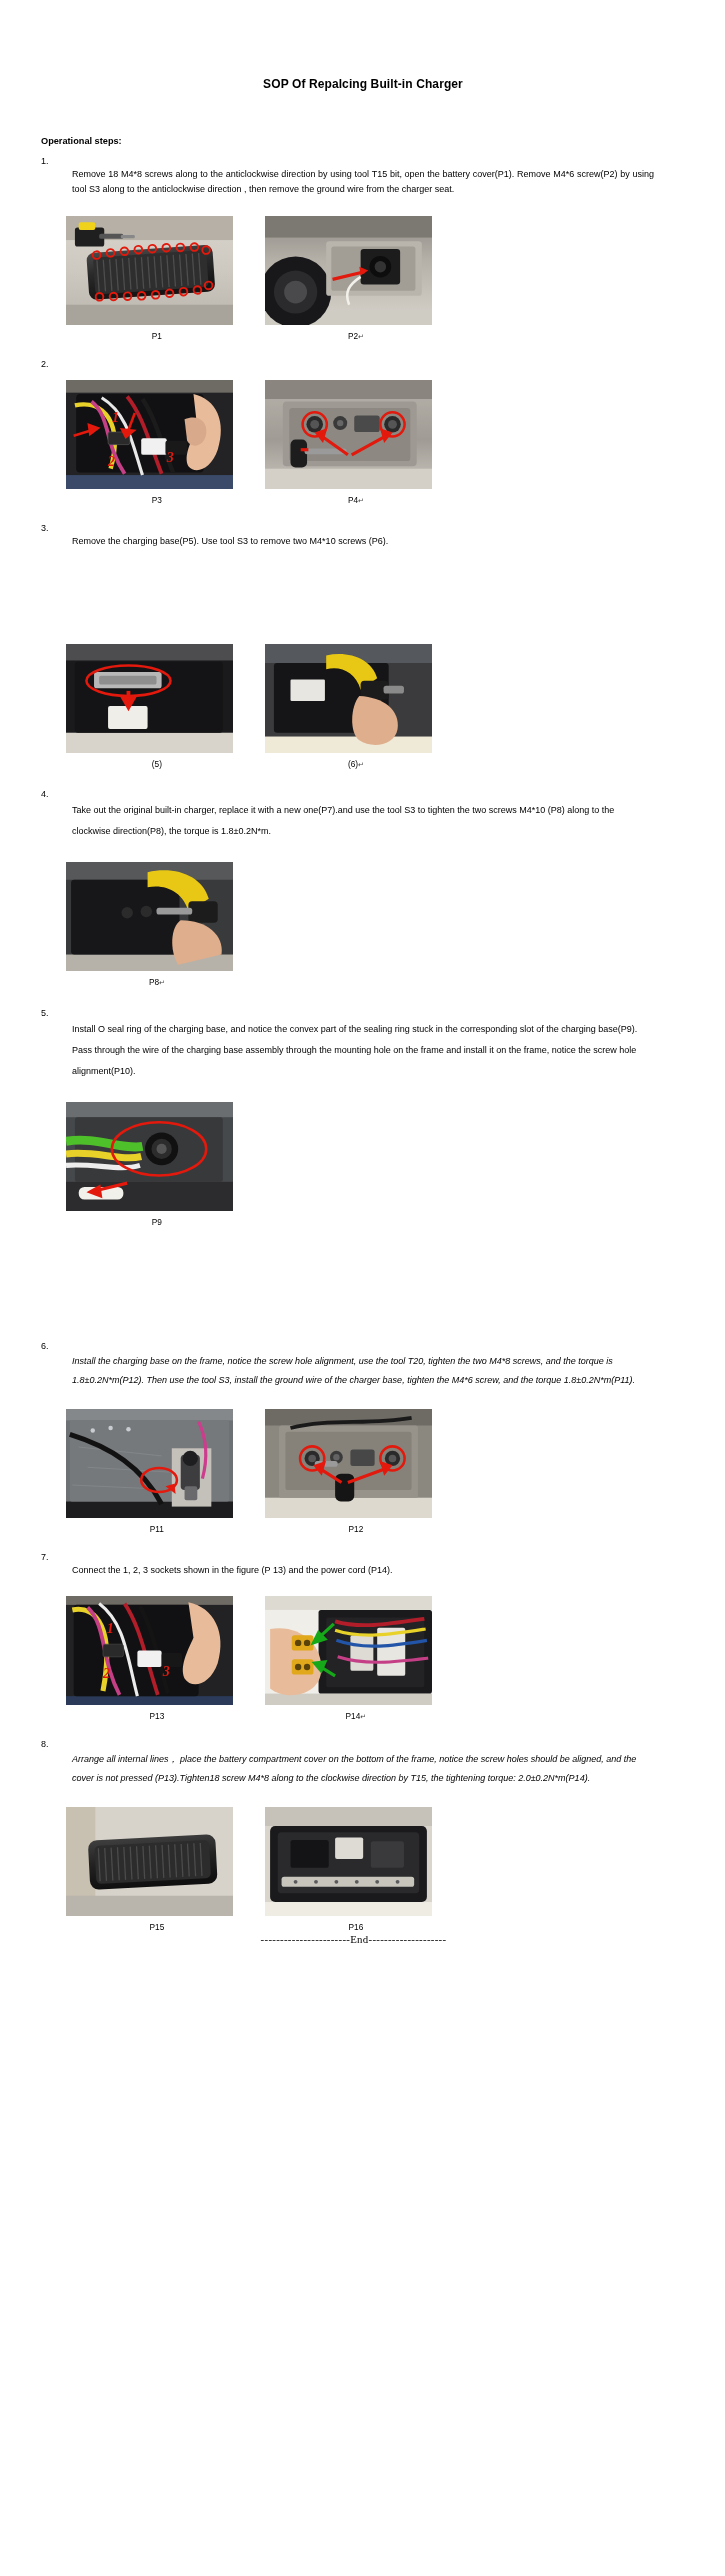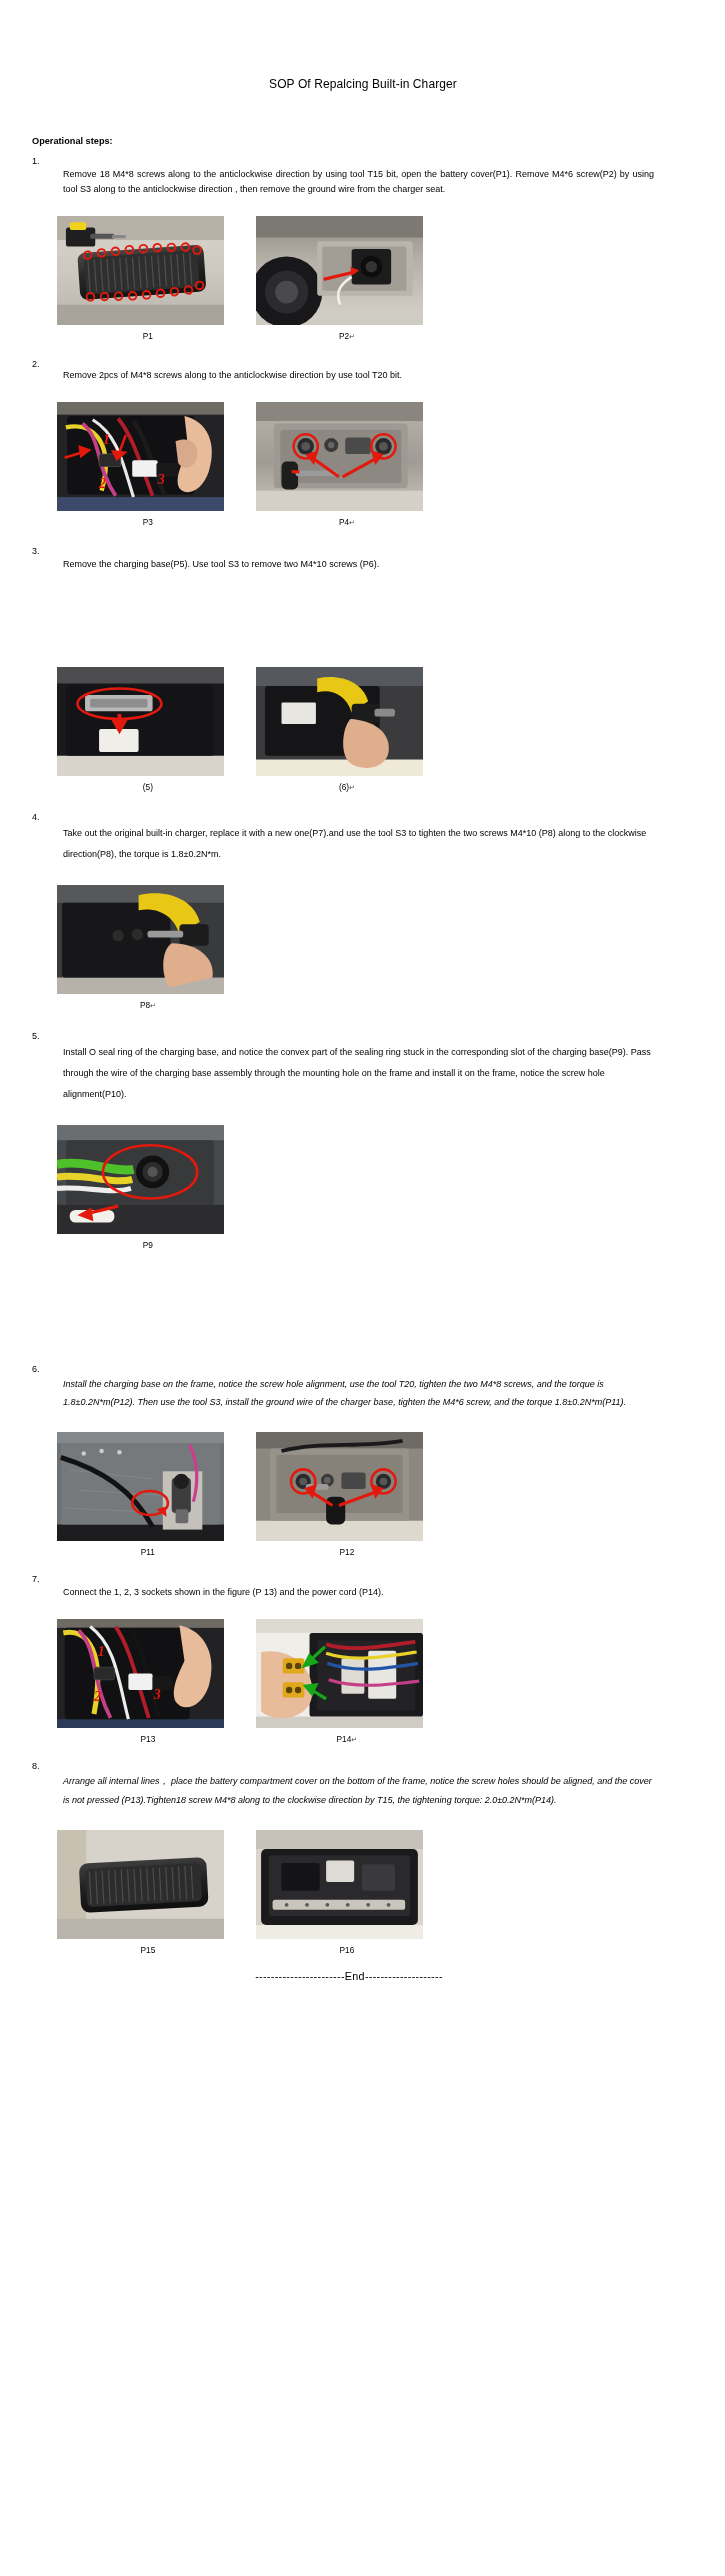--- a/index.html
+++ b/index.html
@@ -21,31 +21,31 @@
     min-height: 2576px;
     padding: 0;
     position: relative;
     background: #fff;
   }
 
   
   .doc-title {
     text-align: center;
     font-size: 12px;
-    font-weight: normal;
+    font-weight: bold;
     letter-spacing: 0.1px;
     padding-top: 69px;
     padding-bottom: 0;
     line-height: 1.2;
     font-family: "Liberation Sans", sans-serif;
   }
 
   
   .content {
-    padding-left: 32px;
+    padding-left: 41px;
     padding-right: 60px;
     padding-top: 36px;
   }
 
   .section-heading {
     font-size: 9.2px;
     font-weight: bold;
     margin: 0 0 7px 0;
     line-height: 1.4;
   }
@@ -124,24 +124,23 @@
   }
   .gap-block-xl {
     height: 112px;
   }
 
   
   .end-rule {
     text-align: center;
     font-size: 10.8px;
     letter-spacing: 0.3px;
-    margin-top: 14px;
     padding-bottom: 45px;
     white-space: nowrap;
-    font-family: Liberation Sans, sans-serif;
+    font-family: Liberation Serif, serif;
   }
 </style>
 </head>
 <body>
 
 <div class="page">
 
   <h1 class="doc-title">SOP Of Repalcing Built-in Charger</h1>
 
   <div class="content">
@@ -263,21 +262,20 @@
             </g>
           </svg>
         </div>
         <div class="fig-cap"><span>P2</span><span class="pilcrow">↵</span></div>
       </div>
     </div>
 
     <div class="step" style="margin-top:16.5px">
       <div class="step-num">2.</div>
       <div class="step-body">
-        <p class="tight step-extra">Remove 2pcs of M4*8 screws along to the anticlockwise direction by use tool T20 bit.</p>
       </div>
     </div>
 
     <div class="fig-row">
       <div class="fig">
         <div class="fig-frame">
           <svg viewBox="0 0 262 172" width="167" height="109" preserveAspectRatio="none">
             <rect width="262" height="172" fill="#232326"></rect>
             <rect x="0" y="0" width="262" height="20" fill="#6e6a64"></rect>
             <rect x="0" y="150" width="262" height="22" fill="#3a4a68"></rect>

